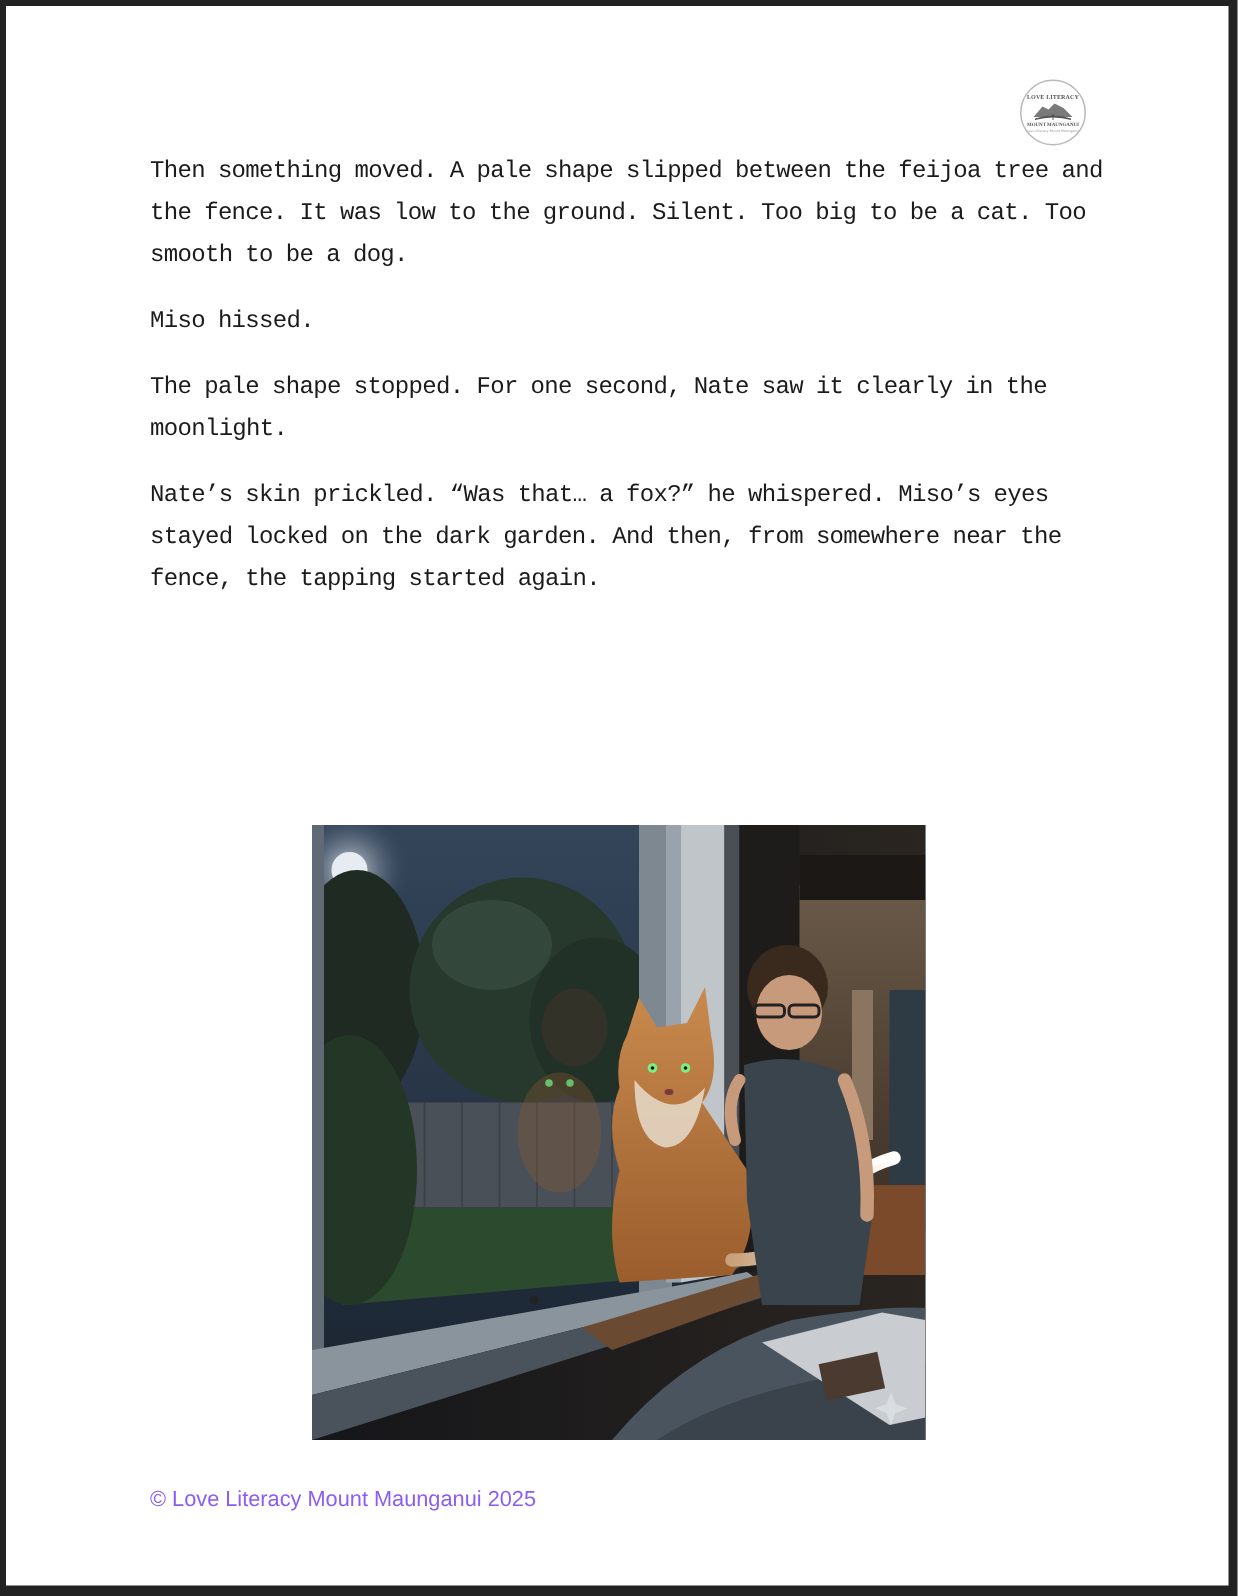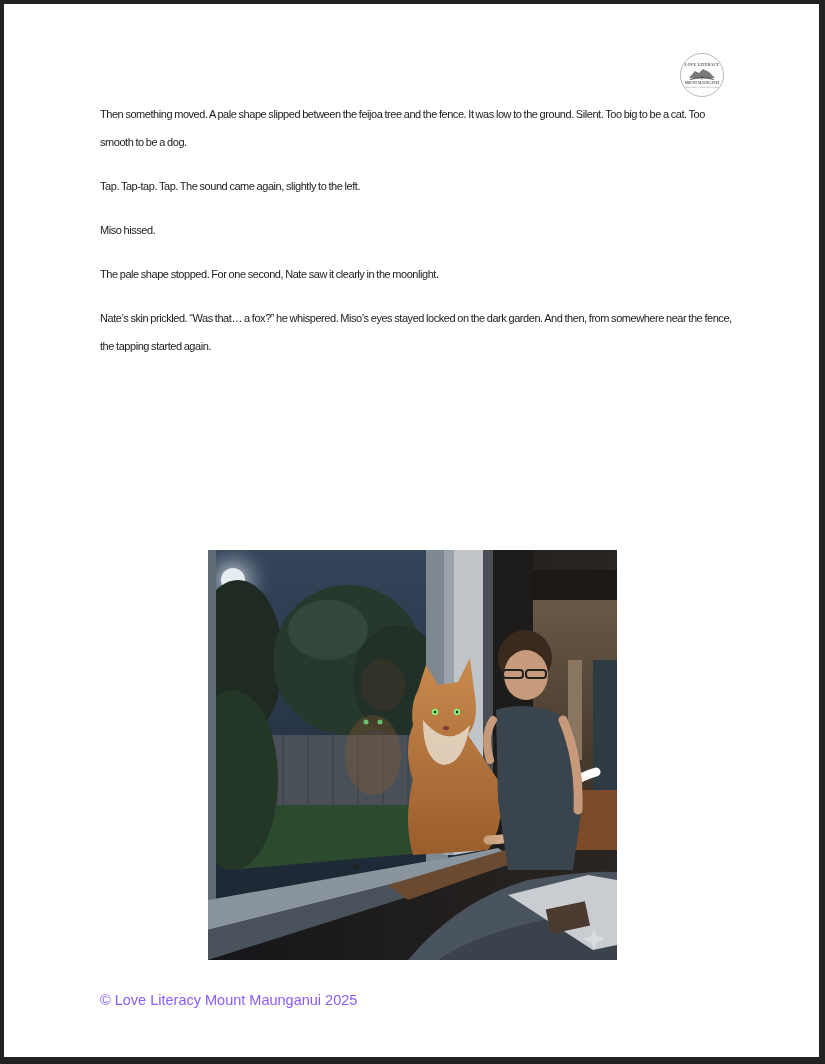--- a/index.html
+++ b/index.html
@@ -40,22 +40,22 @@
     .logo .logo-sub {
       position:absolute; left:0; right:0; top:32px;
       text-align:center;
       font-size:2.2px; color:#999;
     }
     .logo svg { position:absolute; left:6px; top:13px; }
     .story {
       position:absolute;
       left:96px; top:96px;
       width:640px;
-      font-family:Liberation Sans, sans-serif;
-      font-size:11px;
+      font-family:Liberation Mono, monospace;
+      font-size:16px;
       line-height:28px;
       color:#1b1b1b;
       letter-spacing:-0.45px;
       word-spacing:-0.5px;
     }
     .story p { margin:0 0 16px 0; }
     .illustration {
       position:absolute;
       left:204px; top:546px;
       width:409px; height:410px;
@@ -81,21 +81,20 @@
       <path d="M2 11 L8 4 L12 6 L16 2 L22 5 L28 11 Z" fill="#7a7a7a"></path>
       <path d="M3 12 Q15 8 27 12 L27 13 Q15 9.5 3 13 Z" fill="#555"></path>
       <path d="M15 9 L15 13" stroke="#333" stroke-width="0.5"></path>
     </svg>
     <div class="logo-bottom">MOUNT MAUNGANUI</div>
     <div class="logo-sub">Love Literacy Mount Maunganui</div>
   </div>
 
   <div class="story">
     <p>Then something moved. A pale shape slipped between the feijoa tree and the fence. It was low to the ground. Silent. Too big to be a cat. Too smooth to be a dog.</p>
-    <p>Tap. Tap-tap. Tap. The sound came again, slightly to the left.</p>
     <p>Miso hissed.</p>
     <p>The pale shape stopped. For one second, Nate saw it clearly in the moonlight.</p>
     <p>Nate’s skin prickled.  “Was that… a fox?” he whispered. Miso’s eyes stayed locked on the dark garden. And then, from somewhere near the fence, the tapping started again.</p>
   </div>
 
   <div class="illustration" title="A boy with glasses and an orange cat with green eyes look out a window at a moonlit garden at night; a glowing silver tail curls near the cat">
     <svg width="409" height="410" viewBox="0 0 409 410">
       <defs>
         <radialGradient id="moonGlow" cx="0.5" cy="0.5" r="0.5">
           <stop offset="0" stop-color="#e8eef5" stop-opacity="0.9"></stop>

